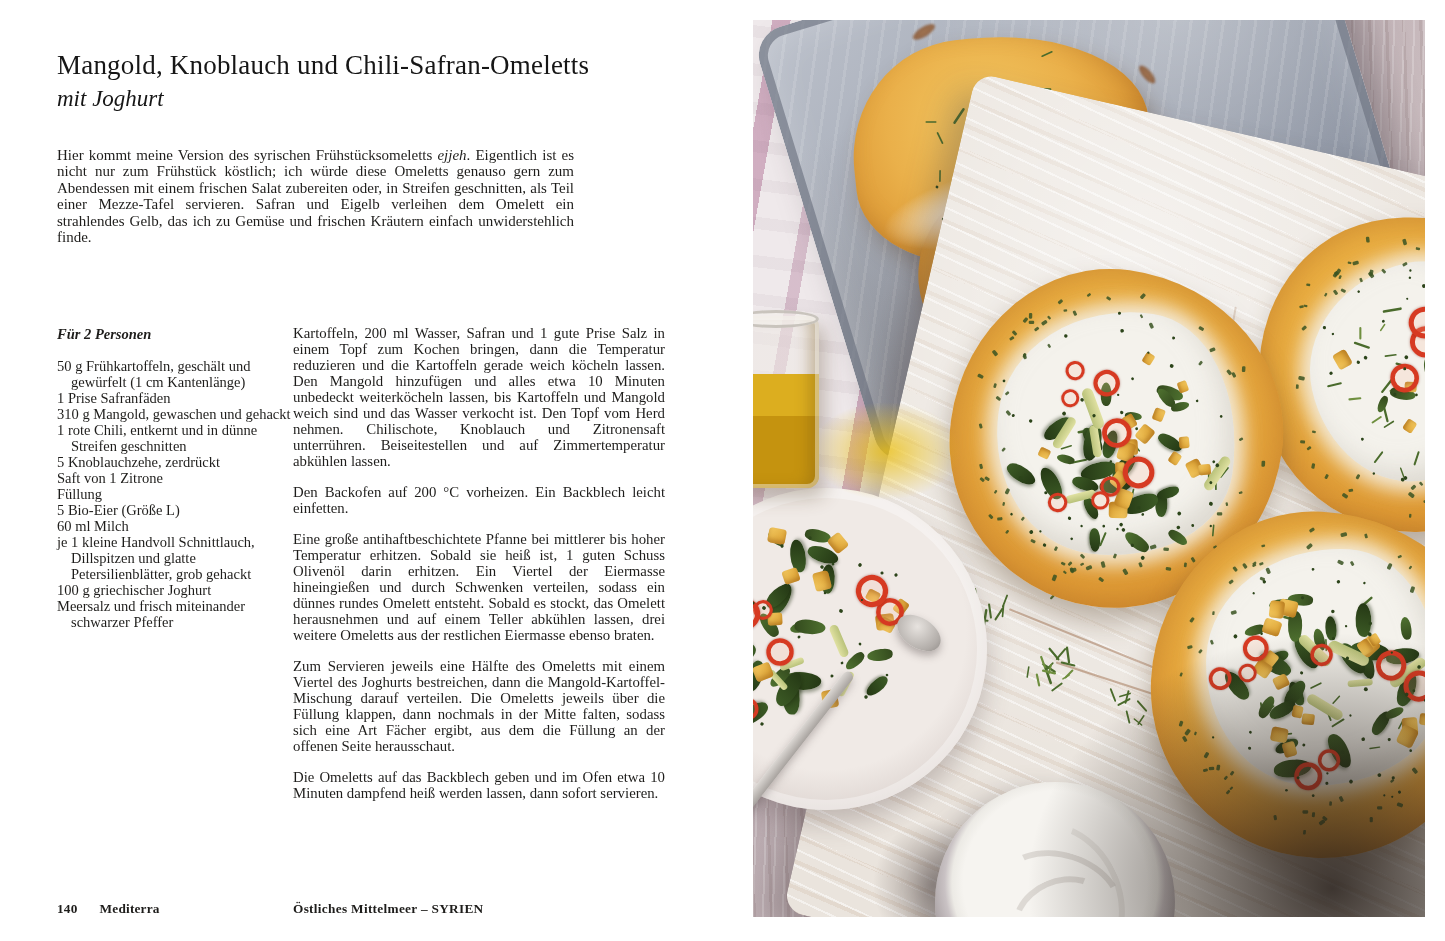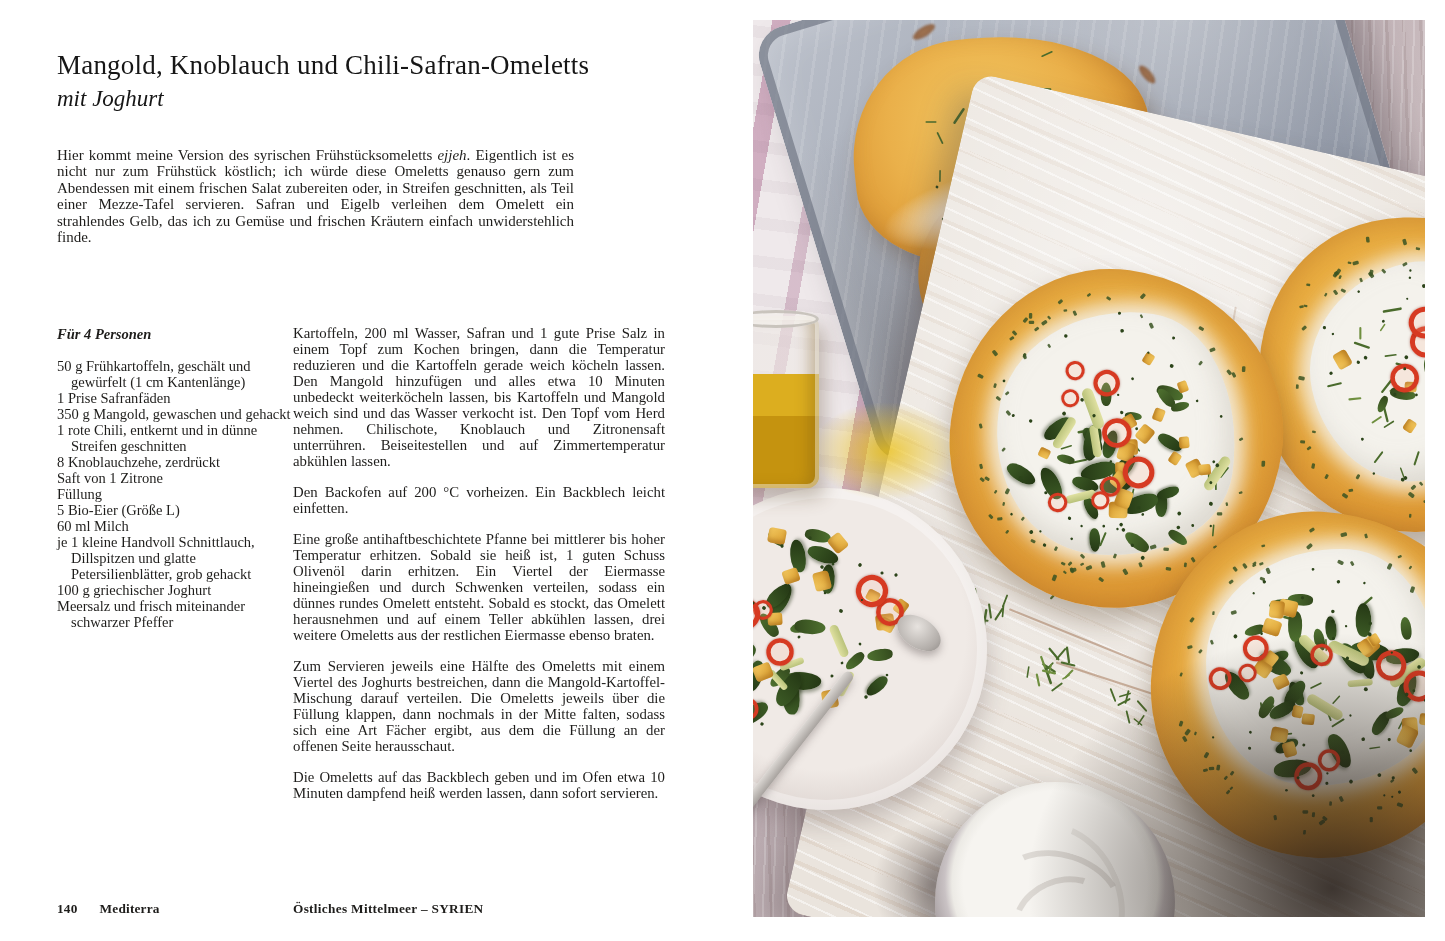--- a/index.html
+++ b/index.html
@@ -144,28 +144,28 @@
 
   <div class="title-block">
     <h1>Mangold, Knoblauch und Chili-Safran-Omeletts</h1>
     <h2>mit Joghurt</h2>
   </div>
 
   <div class="intro">
     <p><span>Hier kommt meine Version des syrischen Frühstücksomeletts </span><em>ejjeh</em><span>. Eigentlich ist es nicht nur zum Frühstück köstlich; ich würde diese Omeletts genauso gern zum Abendessen mit einem frischen Salat zubereiten oder, in Streifen geschnitten, als Teil einer Mezze-Tafel servieren. Safran und Eigelb verleihen dem Omelett ein strahlendes Gelb, das ich zu Gemüse und frischen Kräutern einfach unwiderstehlich finde.</span></p>
   </div>
 
-  <div class="servings">Für 4 Personen</div>
+  <div class="servings">Für 2 Personen</div>
 
   <ul class="ingredients">
       <li>50 g Frühkartoffeln, geschält und gewürfelt (1 cm Kantenlänge)</li>
       <li>1 Prise Safranfäden</li>
-      <li>350 g Mangold, gewaschen und gehackt</li>
+      <li>310 g Mangold, gewaschen und gehackt</li>
       <li>1 rote Chili, entkernt und in dünne Streifen geschnitten</li>
-      <li>8 Knoblauchzehe, zerdrückt</li>
+      <li>5 Knoblauchzehe, zerdrückt</li>
       <li>Saft von 1 Zitrone</li>
       <li>Füllung</li>
       <li>5 Bio-Eier (Größe L)</li>
       <li>60 ml Milch</li>
       <li>je 1 kleine Handvoll Schnittlauch, Dillspitzen und glatte Petersilienblätter, grob gehackt</li>
       <li>100 g griechischer Joghurt</li>
       <li>Meersalz und frisch miteinander schwarzer Pfeffer</li>
     </ul>
 
   <div class="steps">

